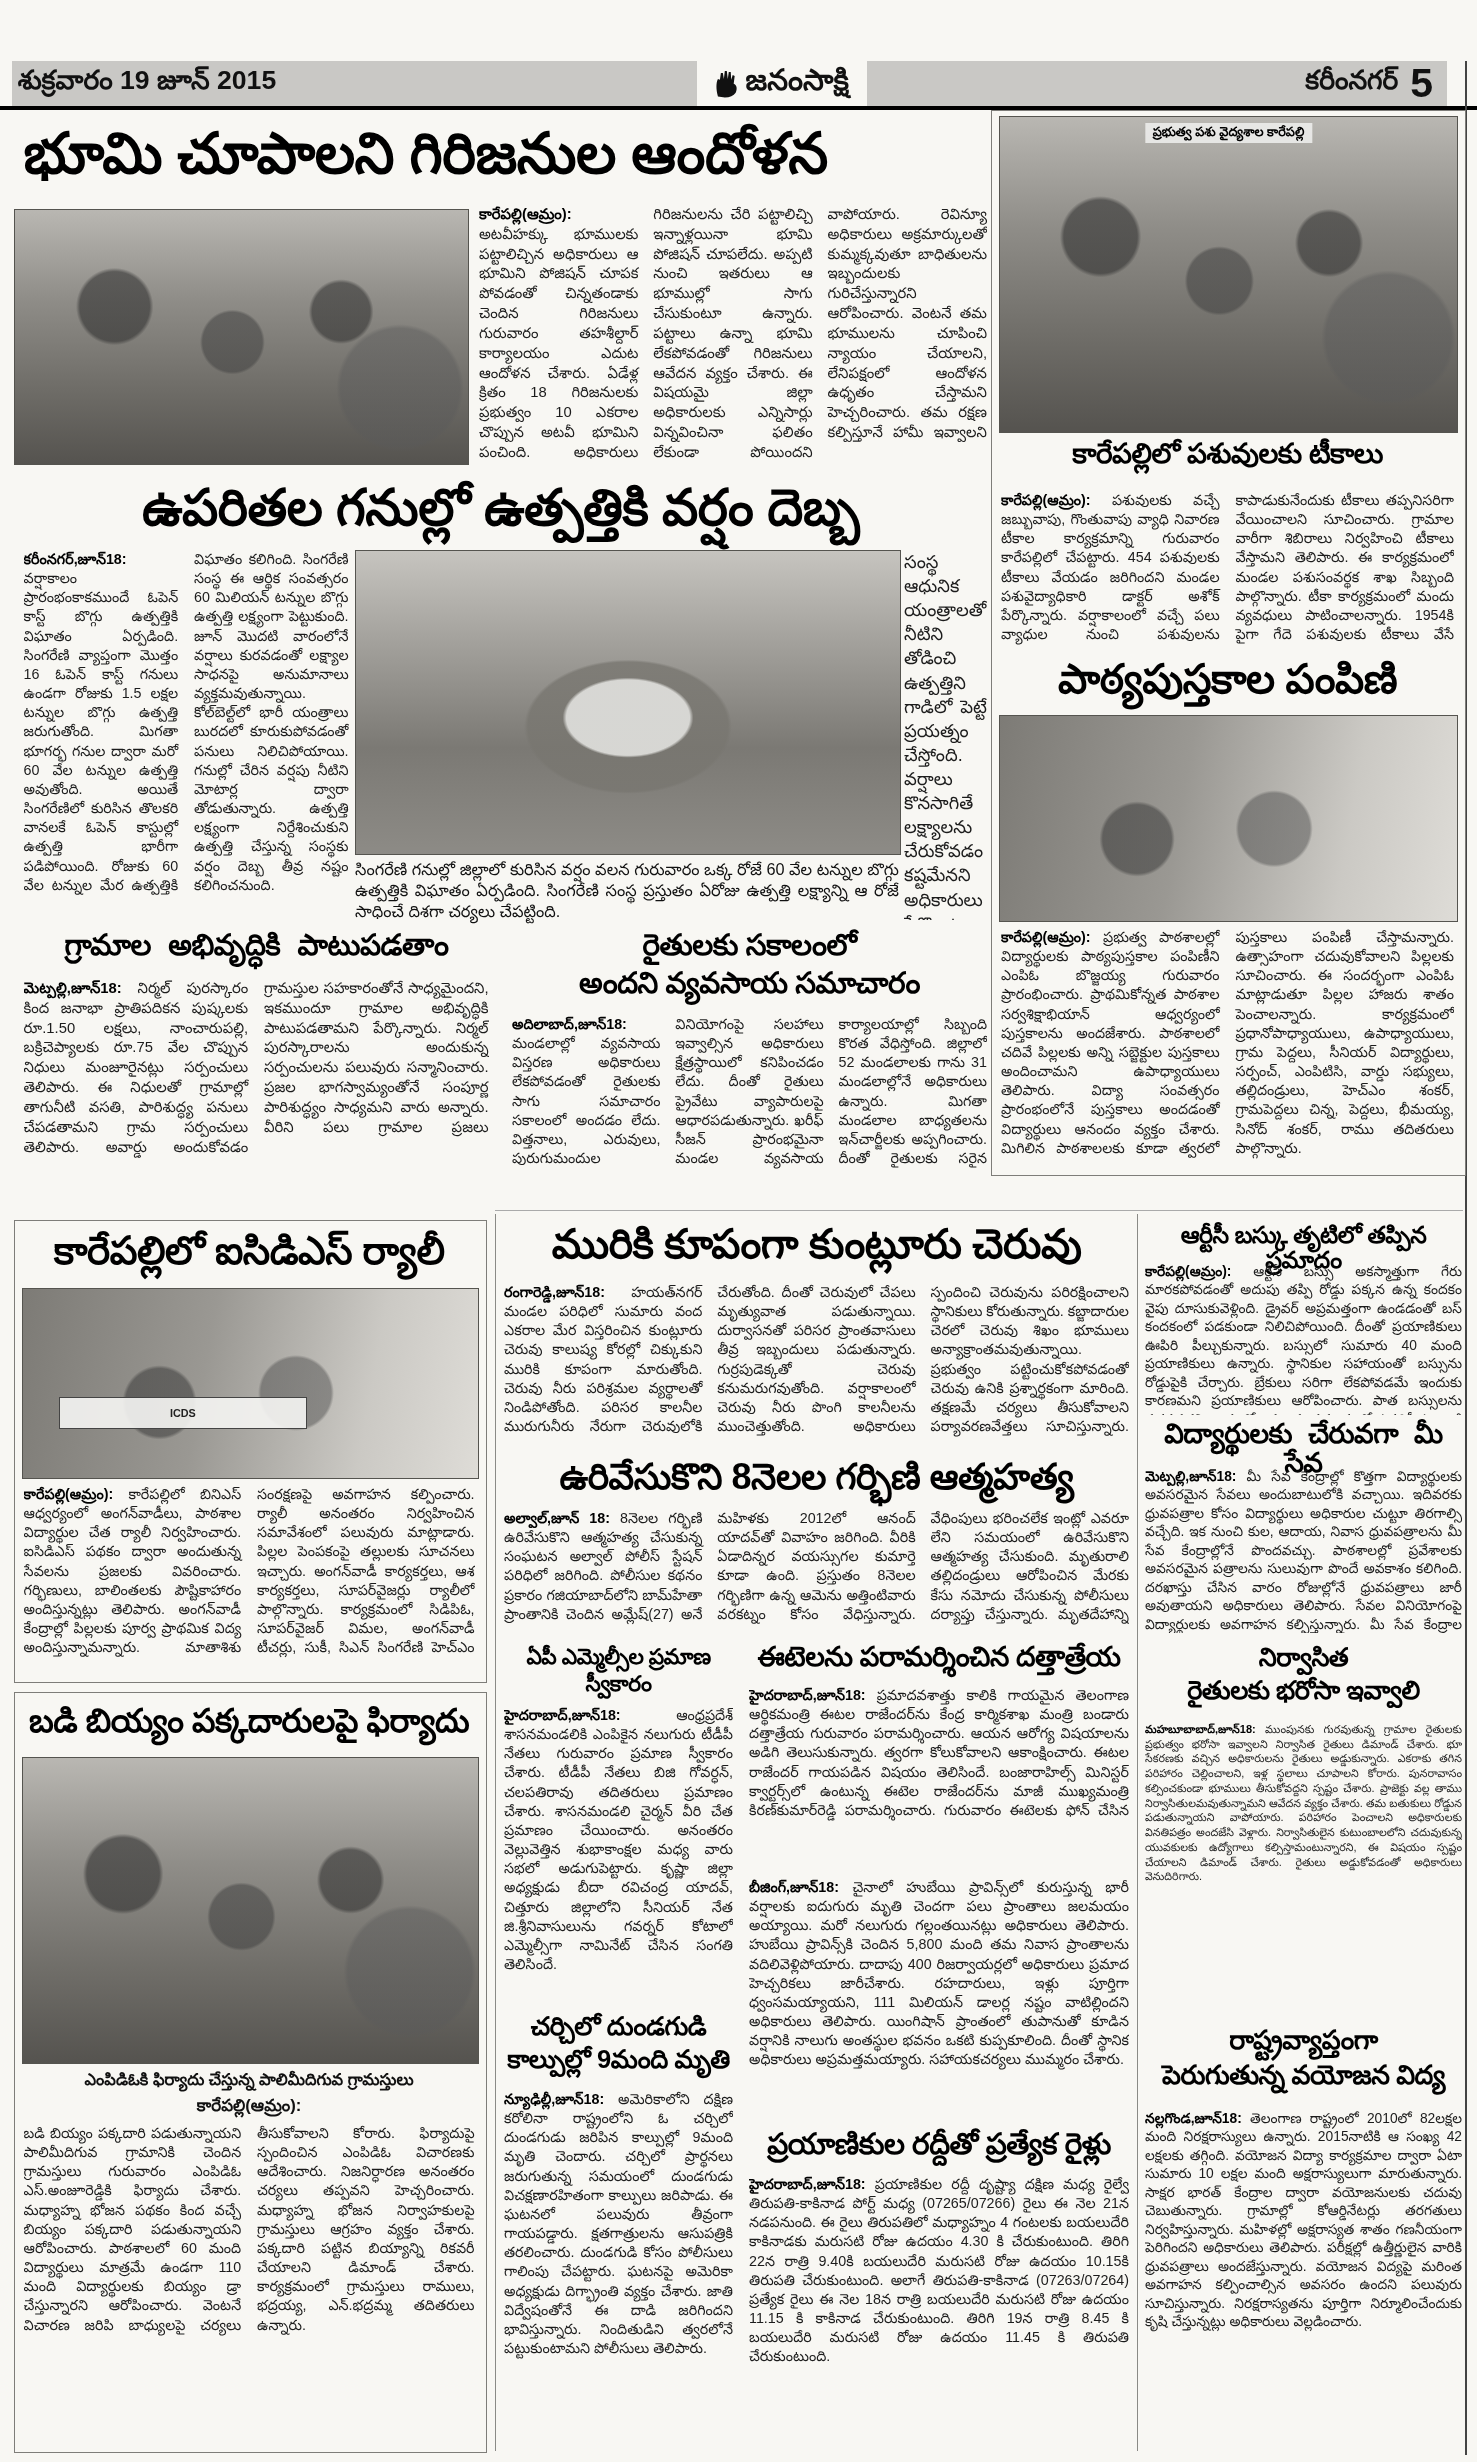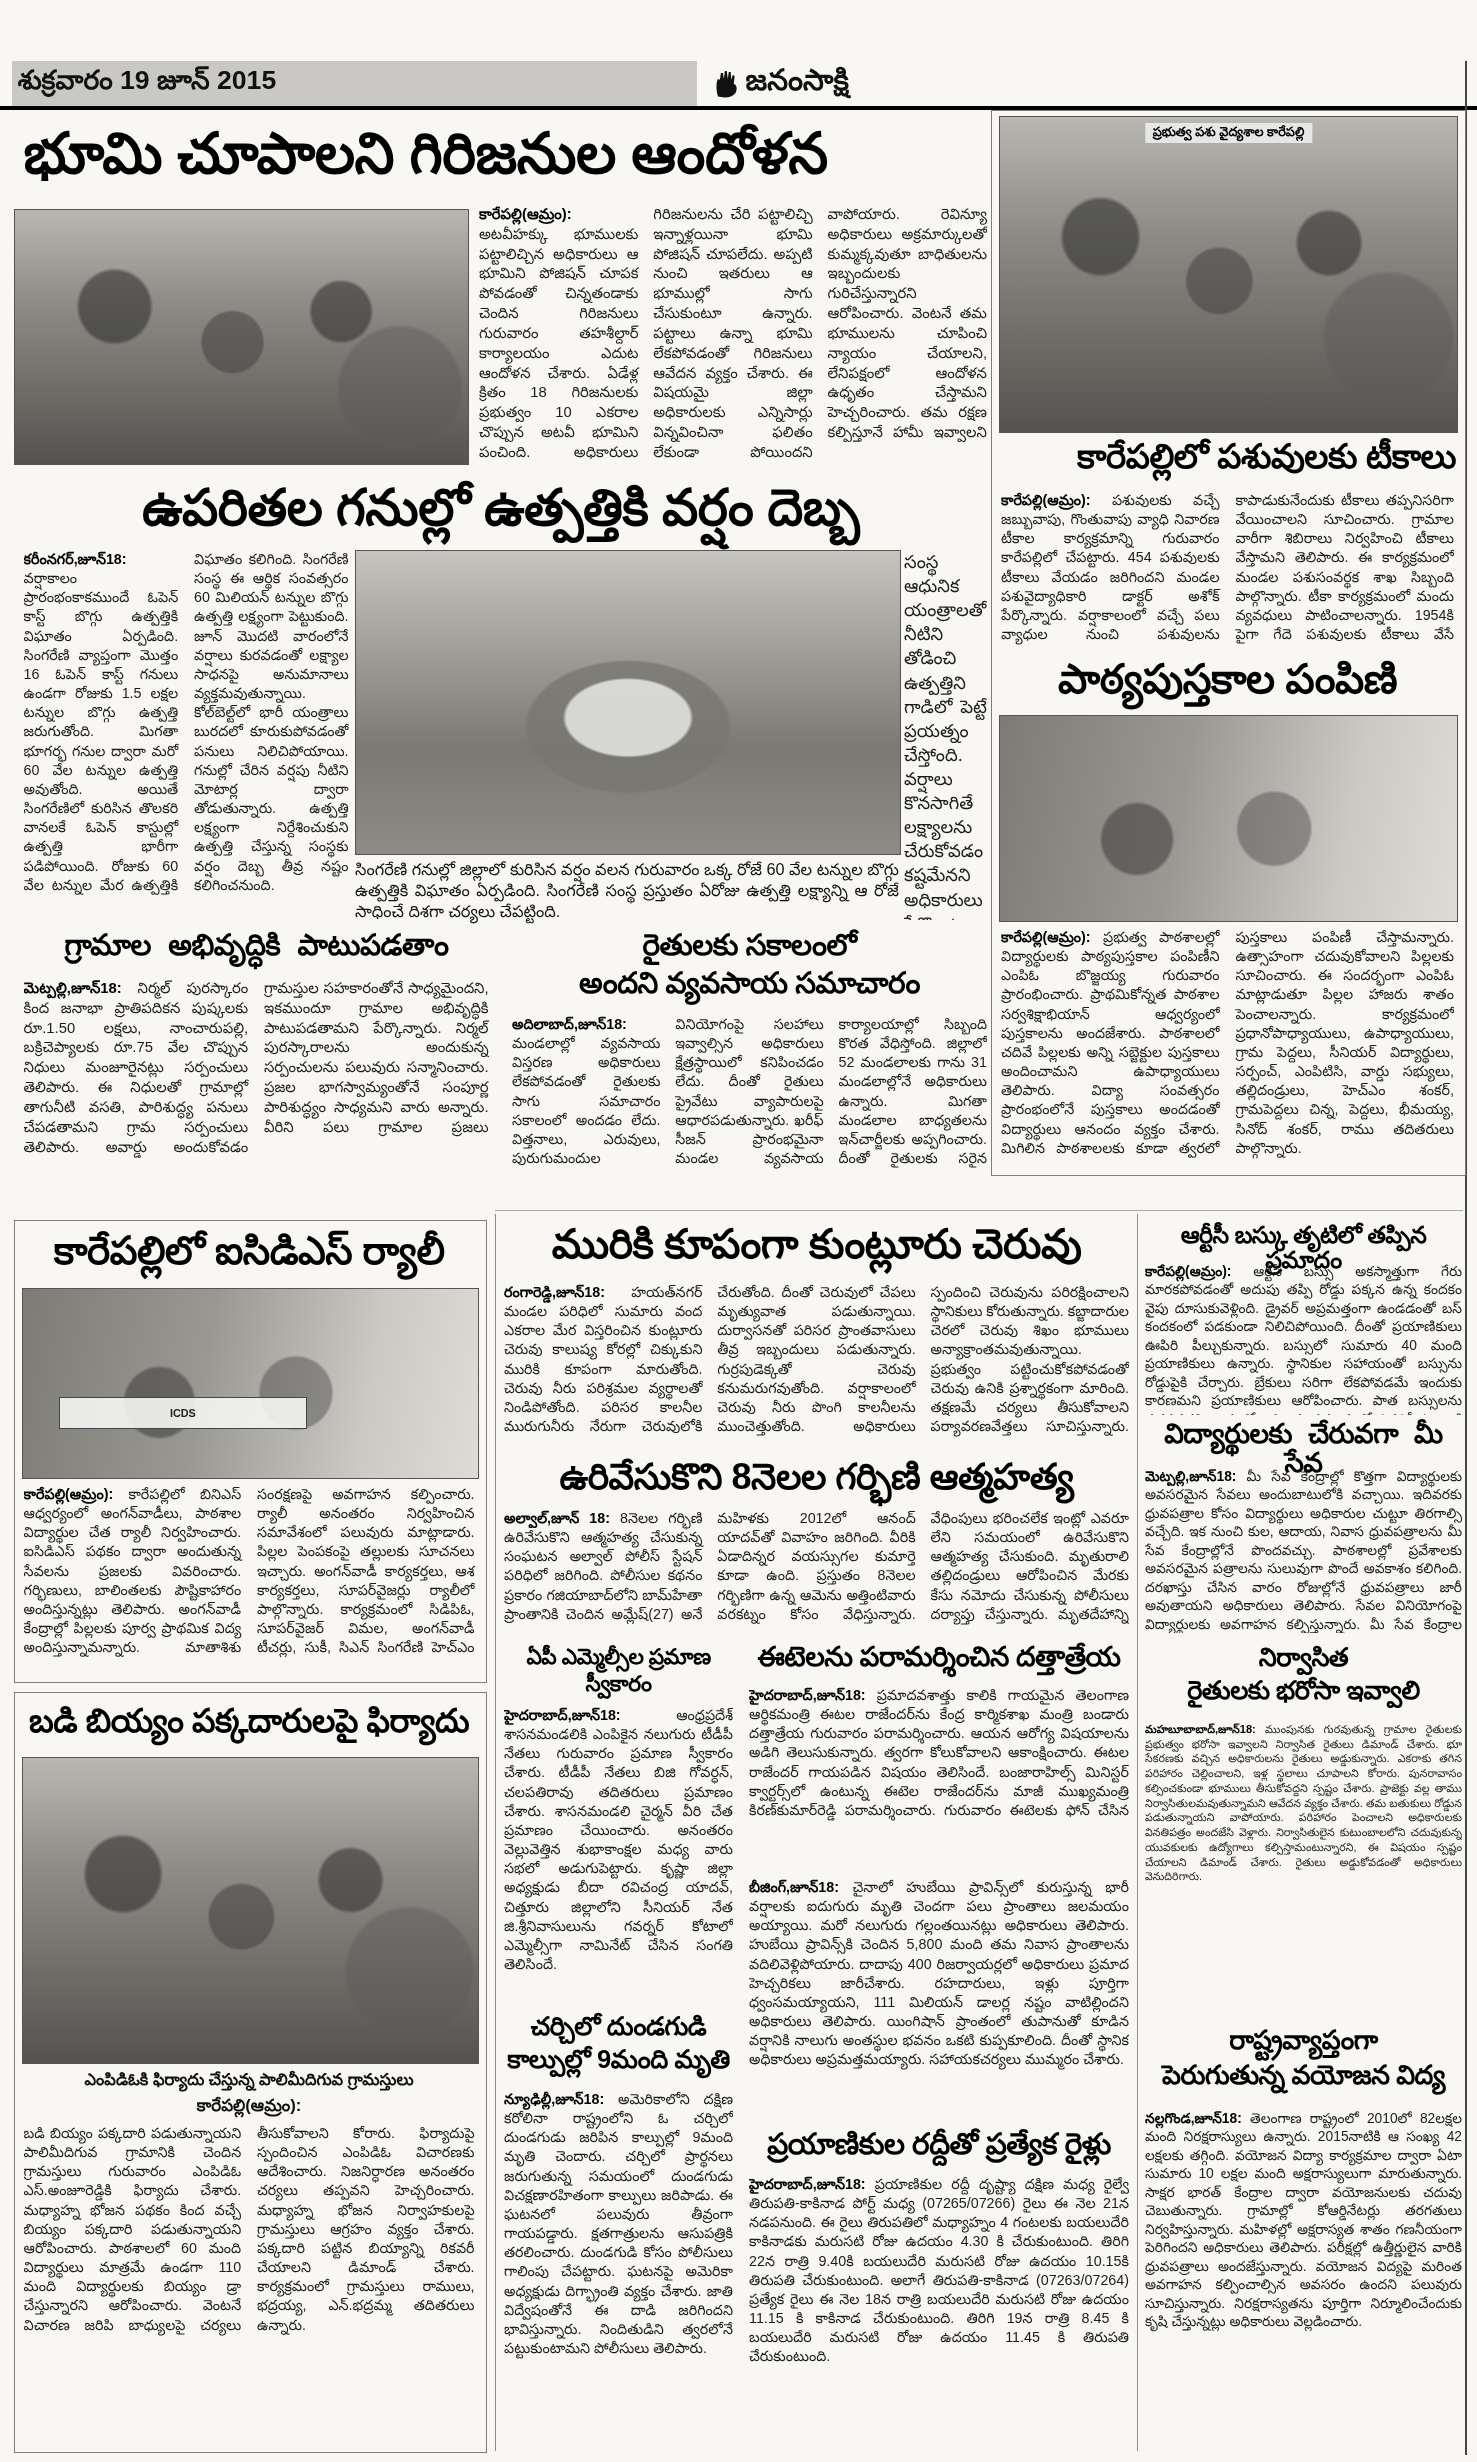--- a/index.html
+++ b/index.html
@@ -56,35 +56,39 @@
 
   <div class="abs hdr-bar" style="left:11.8px;top:61px;width:686px;height:45px;">
     <span class="hdr-date">శుక్రవారం 19 జూన్ 2015</span>
   </div>
   <div class="abs hdr-logo" style="left:697px;top:61px;width:169px;height:45px;">
     <svg width="25.6" height="29.6" viewBox="0 0 26 30">
         <path d="M4 28 C2 20 2 14 4 10 L6 11 L7 4 L9 4 L10 10 L11 2 L13 2 L14 10 L15 3 L17 3 L17.5 11 L19 6 L21 7 L20 15 C23 16 24 20 22 24 C20 27 16 29 11 29 Z" fill="#111"></path>
       </svg>
     <span>జనంసాక్షి</span>
   </div>
+  <div class="abs hdr-bar hdr-right" style="left:867px;top:61px;width:566px;height:45px;">
+    <span class="hdr-city">కరీంనగర్</span>
+    <span class="hdr-pagenum">5</span>
+  </div>
   <div class="abs hline" style="left:0;top:106px;width:1478px;height:3.9px;"></div>
   <div class="abs vrule" style="left:1465px;top:61px;width:2px;height:2394px;background:#444;"></div>
 
   <div class="abs headline" style="left:23.6px;top:124px;width:965px;font-size:57px;">భూమి చూపాలని గిరిజనుల ఆందోళన</div>
   <div class="abs photo" style="left:13.8px;top:209px;width:453px;height:254px;"></div>
   <div class="abs bodytxt c3" style="left:479px;top:205px;width:508px;height:262px;font-size:14.8px;">
     <b class="dl">కారేపల్లి(ఆమ్రం):</b>
     <span>అటవీహక్కు భూములకు పట్టాలిచ్చిన అధికారులు ఆ భూమిని పోజిషన్ చూపక పోవడంతో చిన్నతండాకు చెందిన గిరిజనులు గురువారం తహశీల్దార్ కార్యాలయం ఎదుట ఆందోళన చేశారు. ఏడేళ్ల క్రితం 18 గిరిజనులకు ప్రభుత్వం 10 ఎకరాల చొప్పున అటవీ భూమిని పంచింది. అధికారులు గిరిజనులను చేరి పట్టాలిచ్చి ఇన్నాళ్లయినా భూమి పోజిషన్ చూపలేదు. అప్పటి నుంచి ఇతరులు ఆ భూముల్లో సాగు చేసుకుంటూ ఉన్నారు. పట్టాలు ఉన్నా భూమి లేకపోవడంతో గిరిజనులు ఆవేదన వ్యక్తం చేశారు. ఈ విషయమై జిల్లా అధికారులకు ఎన్నిసార్లు విన్నవించినా ఫలితం లేకుండా పోయిందని వాపోయారు. రెవిన్యూ అధికారులు అక్రమార్కులతో కుమ్మక్కవుతూ బాధితులను ఇబ్బందులకు గురిచేస్తున్నారని ఆరోపించారు. వెంటనే తమ భూములను చూపించి న్యాయం చేయాలని, లేనిపక్షంలో ఆందోళన ఉధృతం చేస్తామని హెచ్చరించారు. తమ రక్షణ కల్పిస్తూనే హామీ ఇవ్వాలని గిరిజనులు అందోళన విరమించారు.</span>
   </div>
 
   <div class="abs box" style="left:991px;top:110px;width:473px;height:1064px;background:#f8f7f3;"></div>
   <div class="abs photo" style="left:999px;top:116px;width:457px;height:315px;">
     <div class="photo-sign">ప్రభుత్వ పశు వైద్యశాల కారేపల్లి</div>
   </div>
-  <div class="abs headline center" style="left:999px;top:439px;width:457px;font-size:34px;text-align:right;">కారేపల్లిలో పశువులకు టీకాలు</div>
+  <div class="abs headline center" style="left:999px;top:439px;width:457px;font-size:28px;">కారేపల్లిలో పశువులకు టీకాలు</div>
   <div class="abs bodytxt c2" style="left:1001px;top:491px;width:453px;height:160px;font-size:14.3px;">
     <b class="dl">కారేపల్లి(ఆమ్రం):</b>
     <span>పశువులకు వచ్చే జబ్బువాపు, గొంతువాపు వ్యాధి నివారణ టీకాల కార్యక్రమాన్ని గురువారం కారేపల్లిలో చేపట్టారు. 454 పశువులకు టీకాలు వేయడం జరిగిందని మండల పశువైద్యాధికారి డాక్టర్ అశోక్ పేర్కొన్నారు. వర్షాకాలంలో వచ్చే పలు వ్యాధుల నుంచి పశువులను కాపాడుకునేందుకు టీకాలు తప్పనిసరిగా వేయించాలని సూచించారు. గ్రామాల వారీగా శిబిరాలు నిర్వహించి టీకాలు వేస్తామని తెలిపారు. ఈ కార్యక్రమంలో మండల పశుసంవర్థక శాఖ సిబ్బంది పాల్గొన్నారు. టీకా కార్యక్రమంలో మందు వ్యవధులు పాటించాలన్నారు. 1954కి పైగా గేదె పశువులకు టీకాలు వేసే లక్ష్యంగా పెట్టుకున్నట్లు తెలిపారు. కార్యక్రమంలో లైవ్‌స్టాక్ అసిస్టెంట్ నవీన్ సుదర్, సిబ్బంది ఎంది బాబారావ్, రవి, ఏసి, ఎల్.మంగమ్మ తదితరులు పాల్గొన్నారు.</span>
   </div>
   <div class="abs headline center" style="left:999px;top:658px;width:457px;font-size:41px;">పాఠ్యపుస్తకాల పంపిణి</div>
   <div class="abs photo light" style="left:999px;top:715px;width:457px;height:205px;"></div>
   <div class="abs bodytxt c2" style="left:1001px;top:928px;width:453px;height:236px;font-size:14.3px;">
     <b class="dl">కారేపల్లి(ఆమ్రం):</b>
     <span>ప్రభుత్వ పాఠశాలల్లో విద్యార్థులకు పాఠ్యపుస్తకాల పంపిణీని ఎంపిఓ బొజ్జయ్య గురువారం ప్రారంభించారు. ప్రాథమికోన్నత పాఠశాల సర్వశిక్షాభియాన్ ఆధ్వర్యంలో పుస్తకాలను అందజేశారు. పాఠశాలలో చదివే పిల్లలకు అన్ని సబ్జెక్టుల పుస్తకాలు అందించామని ఉపాధ్యాయులు తెలిపారు. విద్యా సంవత్సరం ప్రారంభంలోనే పుస్తకాలు అందడంతో విద్యార్థులు ఆనందం వ్యక్తం చేశారు. మిగిలిన పాఠశాలలకు కూడా త్వరలో పుస్తకాలు పంపిణీ చేస్తామన్నారు. ఉత్సాహంగా చదువుకోవాలని పిల్లలకు సూచించారు. ఈ సందర్భంగా ఎంపిఓ మాట్లాడుతూ పిల్లల హాజరు శాతం పెంచాలన్నారు. కార్యక్రమంలో ప్రధానోపాధ్యాయులు, ఉపాధ్యాయులు, గ్రామ పెద్దలు, సీనియర్ విద్యార్థులు, సర్పంచ్, ఎంపిటిసి, వార్డు సభ్యులు, తల్లిదండ్రులు, హెచ్ఎం శంకర్, గ్రామపెద్దలు చిన్న, పెద్దలు, భీమయ్య, సినోద్ శంకర్, రాము తదితరులు పాల్గొన్నారు.</span>
   </div>

